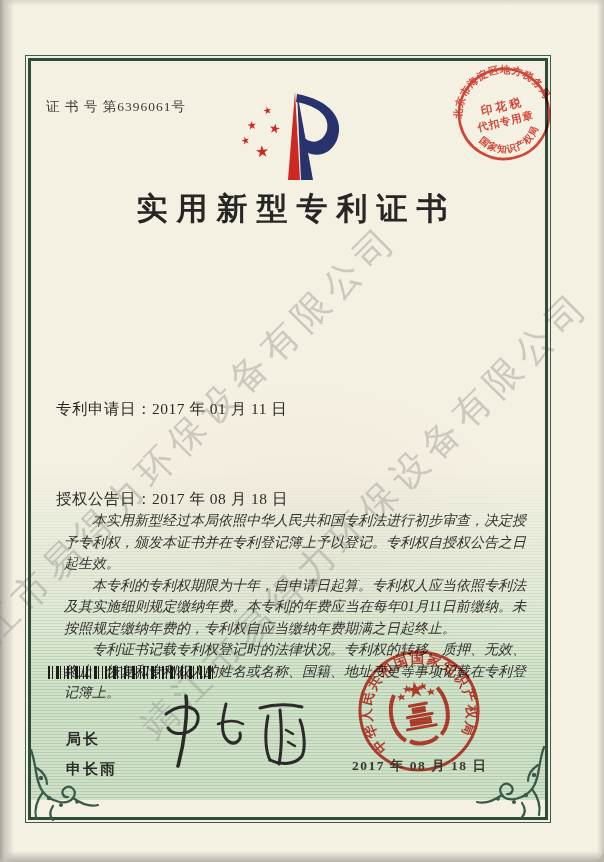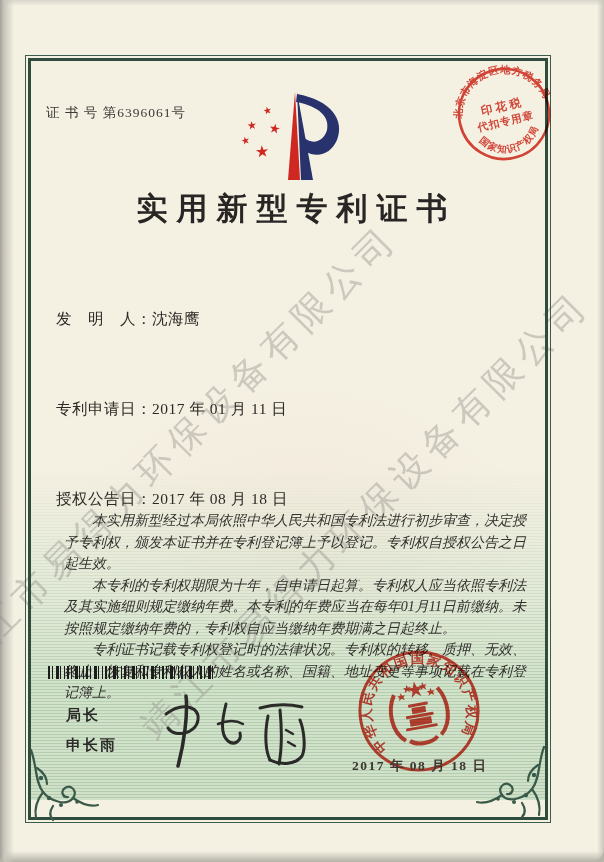--- a/index.html
+++ b/index.html
@@ -42,21 +42,21 @@
   .wm-a{left:-44px;top:642px;}
   .wm-b{left:148px;top:708px;}
   
   .frame{position:absolute;left:25px;top:55px;width:524px;height:766px;
     border:1px solid #3c5c4b;z-index:2;pointer-events:none;}
   .frame-inner{position:absolute;left:2px;top:2px;right:2px;bottom:2px;border:3px solid #2e4d3f;}
   .flourish{position:absolute;z-index:2;pointer-events:none;}
   .flourish.left{left:27px;top:748px;}
   .flourish.right{left:476px;top:745px;transform:scaleX(-1);}
   
-  .cert-no{position:absolute;left:46px;top:104px;z-index:3;
+  .cert-no{position:absolute;left:46px;top:98px;z-index:3;
     font-size:13.5px;letter-spacing:1px;color:#3a3a36;}
   .logo{position:absolute;left:233px;top:84px;width:140px;height:104px;z-index:3;}
   .logo .star{position:absolute;color:#cf2722;line-height:1;font-family:"DejaVu Sans",sans-serif;}
   .title{position:absolute;left:25px;top:188px;width:525px;z-index:3;
     text-align:center;padding-left:18px;box-sizing:border-box;
     font-size:31px;font-weight:bold;letter-spacing:9px;color:#272624;}
   
   .field{position:absolute;left:56px;z-index:3;font-size:15.5px;color:#2d2a26;
     letter-spacing:0.5px;white-space:nowrap;}
   .f0{top:263px}.f1{top:309px}.f2{top:354px}.f3{top:399px}.f4{top:443px}.f5{top:489px}
@@ -65,21 +65,21 @@
     font-style:italic;font-size:14px;line-height:21.5px;color:#31302c;text-align:justify;}
   .body-text p{margin:0;text-indent:2em;}
   
   .barcode{position:absolute;left:48px;top:666px;width:167px;height:13px;z-index:3;
     background:repeating-linear-gradient(90deg,
       #1c1c1c 0 2px,transparent 2px 4px,#1c1c1c 4px 5px,transparent 5px 8px,
       #1c1c1c 8px 11px,transparent 11px 12px,#1c1c1c 12px 13px,transparent 13px 16px,
       #1c1c1c 16px 17px,transparent 17px 19px);}
   
   .signer{position:absolute;left:66px;z-index:3;font-family:"Liberation Sans",sans-serif;
-    font-weight:bold;font-size:15px;color:#2c2c2a;letter-spacing:2px;}
+    font-weight:bold;font-size:15px;color:#2c2c2a;letter-spacing:2px;margin-top:24px;}
   .signer-title{top:706px;}
   .signer-name{top:736px;}
   .signature-svg{position:absolute;left:148px;top:686px;z-index:3;}
   
   .tax-stamp{position:absolute;left:445px;top:55px;z-index:4;
     transform:rotate(-13deg);mix-blend-mode:multiply;opacity:0.92;}
   .office-seal{position:absolute;left:353px;top:645px;z-index:4;
     transform:rotate(-10deg);mix-blend-mode:multiply;opacity:0.93;}
   .seal-date{position:absolute;left:352px;top:757px;z-index:5;
     font-size:13.5px;font-weight:bold;letter-spacing:1.5px;color:#3d3731;}
@@ -144,21 +144,20 @@
     </svg>
     <span class="star" style="left:30px;top:22px;font-size:10px;transform:rotate(-12deg)">★</span>
     <span class="star" style="left:14px;top:36px;font-size:11px;transform:rotate(-8deg)">★</span>
     <span class="star" style="left:36px;top:38px;font-size:13px;transform:rotate(10deg)">★</span>
     <span class="star" style="left:8px;top:52px;font-size:10px;transform:rotate(-15deg)">★</span>
     <span class="star" style="left:22px;top:60px;font-size:16px;transform:rotate(-5deg)">★</span>
   </div>
 
   <div class="title">实用新型专利证书</div>
 
-  <div class="field f1"><span>发　明　人：</span><span>沈海鹰</span></div>
   <div class="field f3"><span>专利申请日：</span><span>2017 年 01 月 11 日</span></div>
   <div class="field f5"><span>授权公告日：</span><span>2017 年 08 月 18 日</span></div>
 
   <div class="body-text">
     <p>本实用新型经过本局依照中华人民共和国专利法进行初步审查，决定授予专利权，颁发本证书并在专利登记簿上予以登记。专利权自授权公告之日起生效。</p>
     <p>本专利的专利权期限为十年，自申请日起算。专利权人应当依照专利法及其实施细则规定缴纳年费。本专利的年费应当在每年01月11日前缴纳。未按照规定缴纳年费的，专利权自应当缴纳年费期满之日起终止。</p>
     <p>专利证书记载专利权登记时的法律状况。专利权的转移、质押、无效、终止、恢复和专利权人的姓名或名称、国籍、地址变更等事项记载在专利登记簿上。</p>
   </div>
 
   <div class="barcode"></div>

